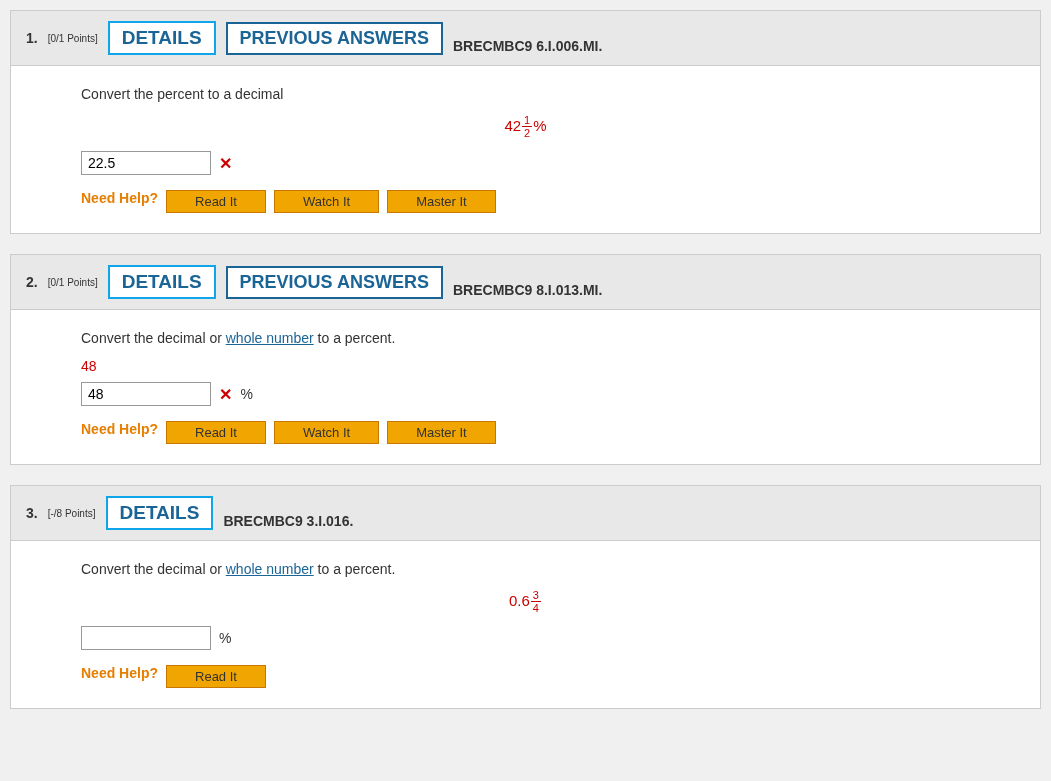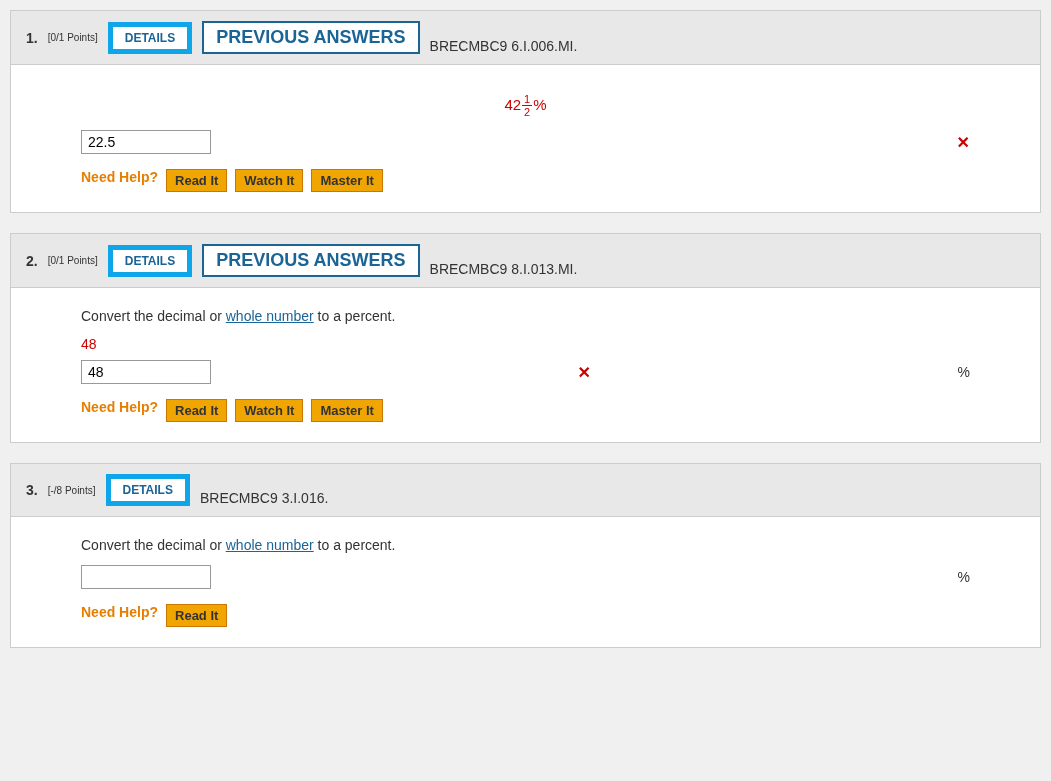--- a/index.html
+++ b/index.html
@@ -29,40 +29,40 @@
     }
     .question-number {
       font-weight: bold;
       font-size: 14px;
     }
     .points-label {
       font-size: 10px;
       color: #333;
     }
     .btn-details {
-      border: 5px solid #0ea5e9;
+      border: 2px solid #0ea5e9;
       background: #fff;
       color: #1a6496;
       padding: 4px 12px;
-      font-size: 12px;
+      font-size: 19px;
       font-weight: bold;
       cursor: pointer;
     }
     .btn-prev-answers {
       border: 2px solid #1a6496;
       background: #fff;
       color: #1a6496;
       padding: 4px 12px;
       font-size: 18px;
       font-weight: bold;
       cursor: pointer;
     }
     .problem-id {
       font-size: 14px;
-      font-weight: normal;
+      font-weight: bold;
       color: #333;
       margin-top: 16px;
     }
     .question-body {
       padding: 20px 70px 20px 70px;
     }
     .question-text {
       margin-bottom: 12px;
       font-size: 14px;
     }
@@ -86,21 +86,20 @@
       padding: 0 2px;
     }
     .fraction .den {
       padding: 0 2px;
     }
     .answer-row {
       display: flex;
       align-items: center;
       gap: 8px;
       margin-bottom: 15px;
-      justify-content: space-between;
     }
     .answer-input {
       border: 1px solid #999;
       padding: 3px 6px;
       font-size: 14px;
       width: 130px;
     }
     .wrong-icon {
       color: #c00;
       font-size: 16px;
@@ -115,24 +114,24 @@
     }
     .need-help-label {
       color: #e67e00;
       font-weight: bold;
       font-size: 14px;
     }
     .btn-help {
       background: #f0a500;
       color: #333;
       border: 1px solid #c87800;
-      padding: 3px 8px;
+      padding: 3px 28px;
       font-size: 13px;
       cursor: pointer;
-      font-weight: bold;
+      font-weight: normal;
     }
     .answer-number {
       text-align: left;
       margin: 5px 0 8px 0;
       font-size: 14px;
       color: #c00;
     }
   </style>
 </head>
 <body>
@@ -141,20 +140,23 @@
 
   <div class="question-block">
     <div class="question-header">
       <span class="question-number">1.</span>
       <span class="points-label">[0/1 Points]</span>
       <button class="btn-details">DETAILS</button>
       <button class="btn-prev-answers">PREVIOUS ANSWERS</button>
       <span class="problem-id">BRECMBC9 6.I.006.MI.</span>
     </div>
     <div class="question-body">
+      <div class="question-text">
+        <span>Convert the percent to a decimal</span>
+      </div>
       <div class="math-expression">
         <span>42</span><span class="fraction">
             <span class="num">1</span>
             <span class="den">2</span>
           </span><span>%</span>
       </div>
       <div class="answer-row">
         <input class="answer-input" type="text" value="22.5" style="">
         <span class="wrong-icon">✕</span>
       </div>
@@ -200,20 +202,26 @@
     <div class="question-header">
       <span class="question-number">3.</span>
       <span class="points-label">[-/8 Points]</span>
       <button class="btn-details">DETAILS</button>
       <span class="problem-id">BRECMBC9 3.I.016.</span>
     </div>
     <div class="question-body">
       <div class="question-text">
         <span>Convert the decimal or </span><span style="color:#1a6496;text-decoration:underline;">whole number</span><span> to a percent.</span>
       </div>
+      <div class="math-expression">
+        <span style="color:#c00;">0.6</span><span class="fraction" style="color:#c00;">
+            <span class="num">3</span>
+            <span class="den">4</span>
+          </span>
+      </div>
       <div class="answer-row">
         <input class="answer-input" type="text" value="" style="">
         <span class="percent-label">%</span>
       </div>
       <div class="need-help-row">
         <span class="need-help-label">Need Help?</span>
         <button class="btn-help">Read It</button>
       </div>
     </div>
   </div>

